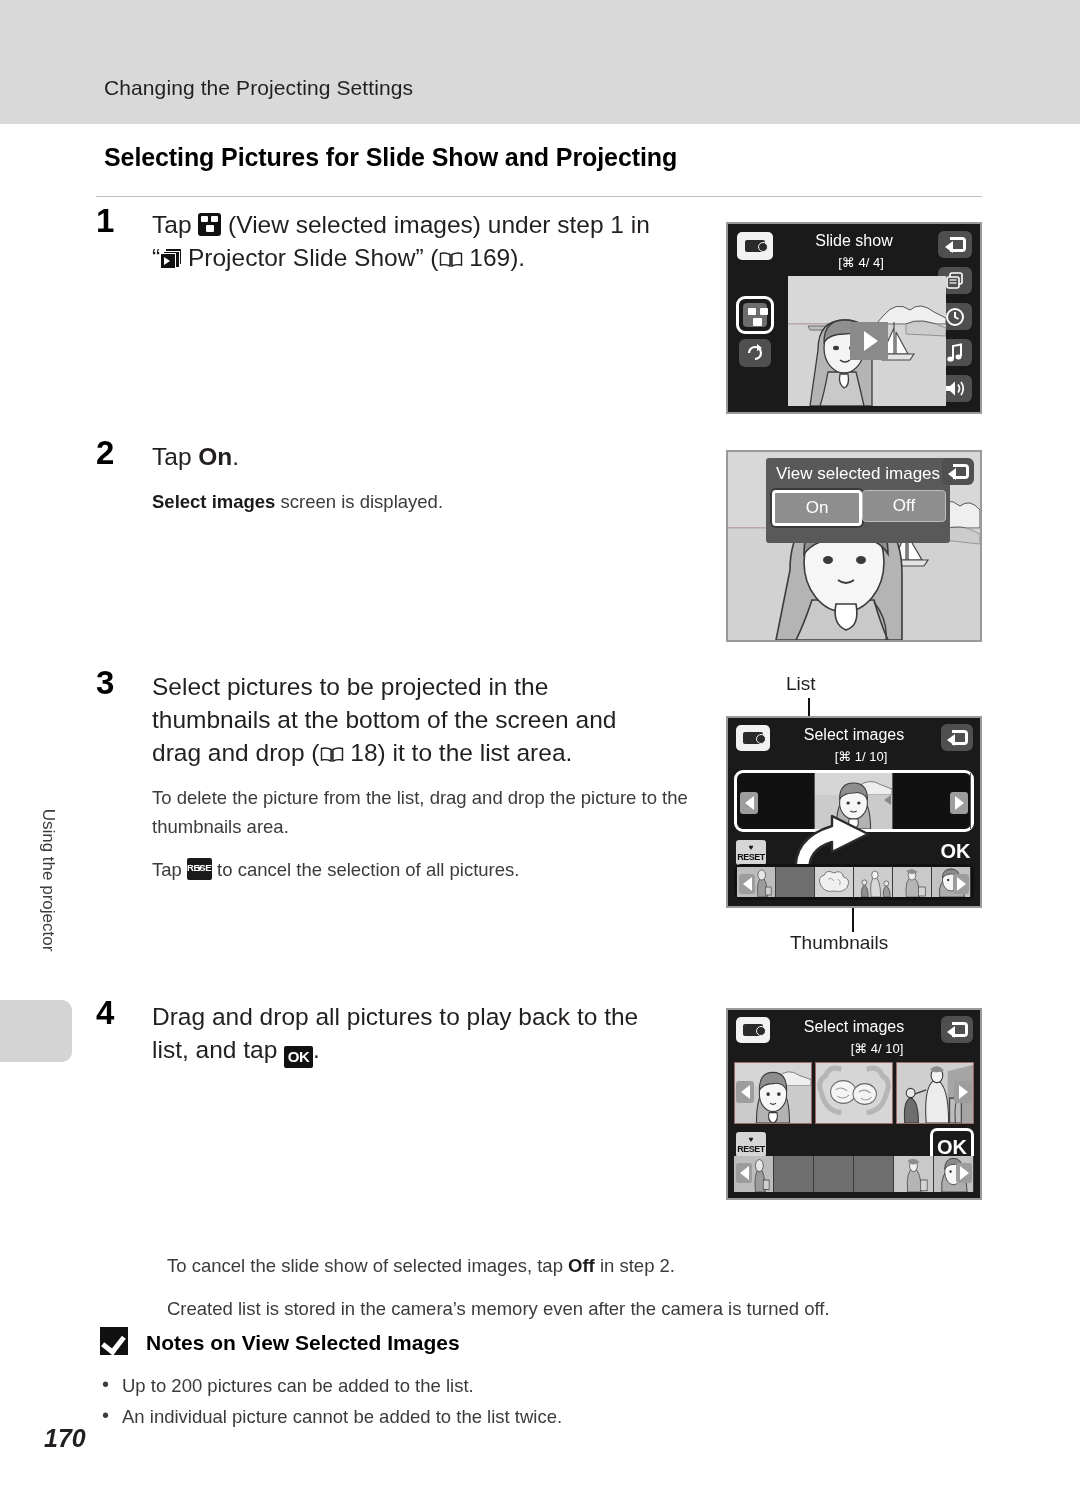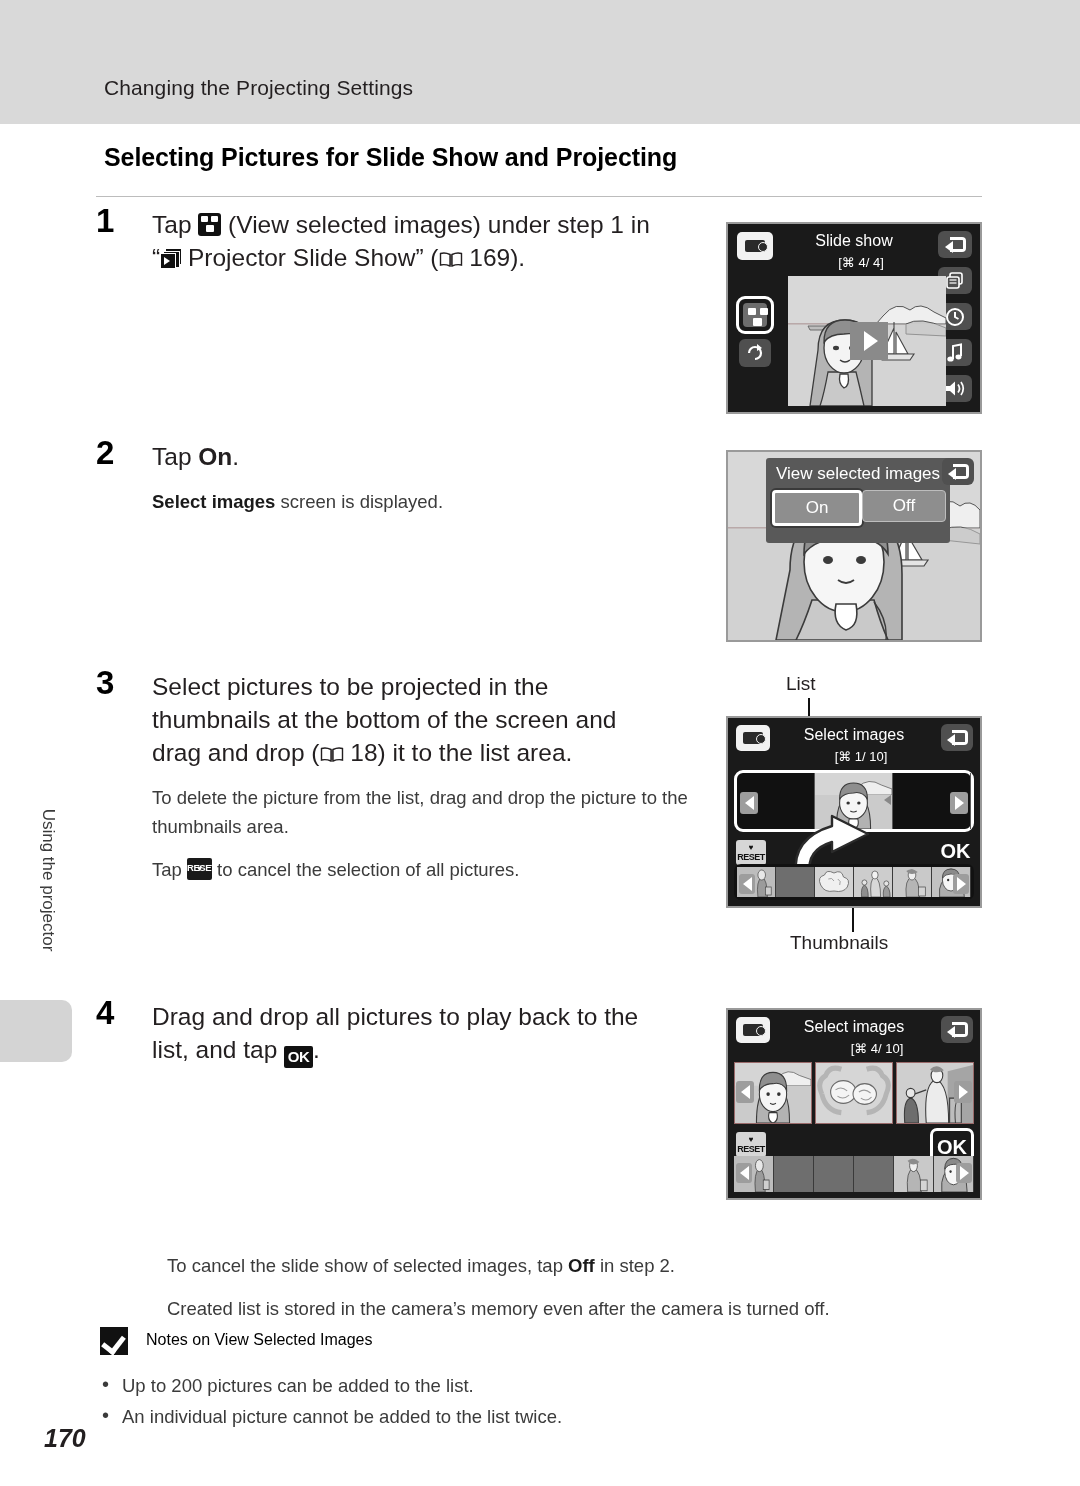--- a/index.html
+++ b/index.html
@@ -96,21 +96,21 @@
   .ico-reset span{position:absolute;left:0;right:0;bottom:1px;font-size:9.5px;}
   .ico-reset i{position:absolute;left:0;right:0;top:0px;font-size:8px;font-style:normal;}
   .ico-ok{
     width:29px;height:22px;background:#111;border-radius:2px;
     color:#fff;font-size:15px;font-weight:bold;text-align:center;line-height:22px;
     letter-spacing:-.5px;vertical-align:-4px;
   }
   
   .notes-head{
     position:absolute;left:104px;top:1327px;
-    font-size:16px;font-weight:normal;color:#000;
+    font-size:21px;font-weight:bold;color:#000;
   }
   .check-icon{
     position:absolute;left:100px;top:1327px;width:28px;height:28px;background:#111;
   }
   .check-icon:after{
     content:"";position:absolute;left:6px;top:5px;width:10px;height:16px;
     border-right:5px solid #fff;border-bottom:5px solid #fff;
     transform:rotate(38deg);
   }
   .notes-list{

